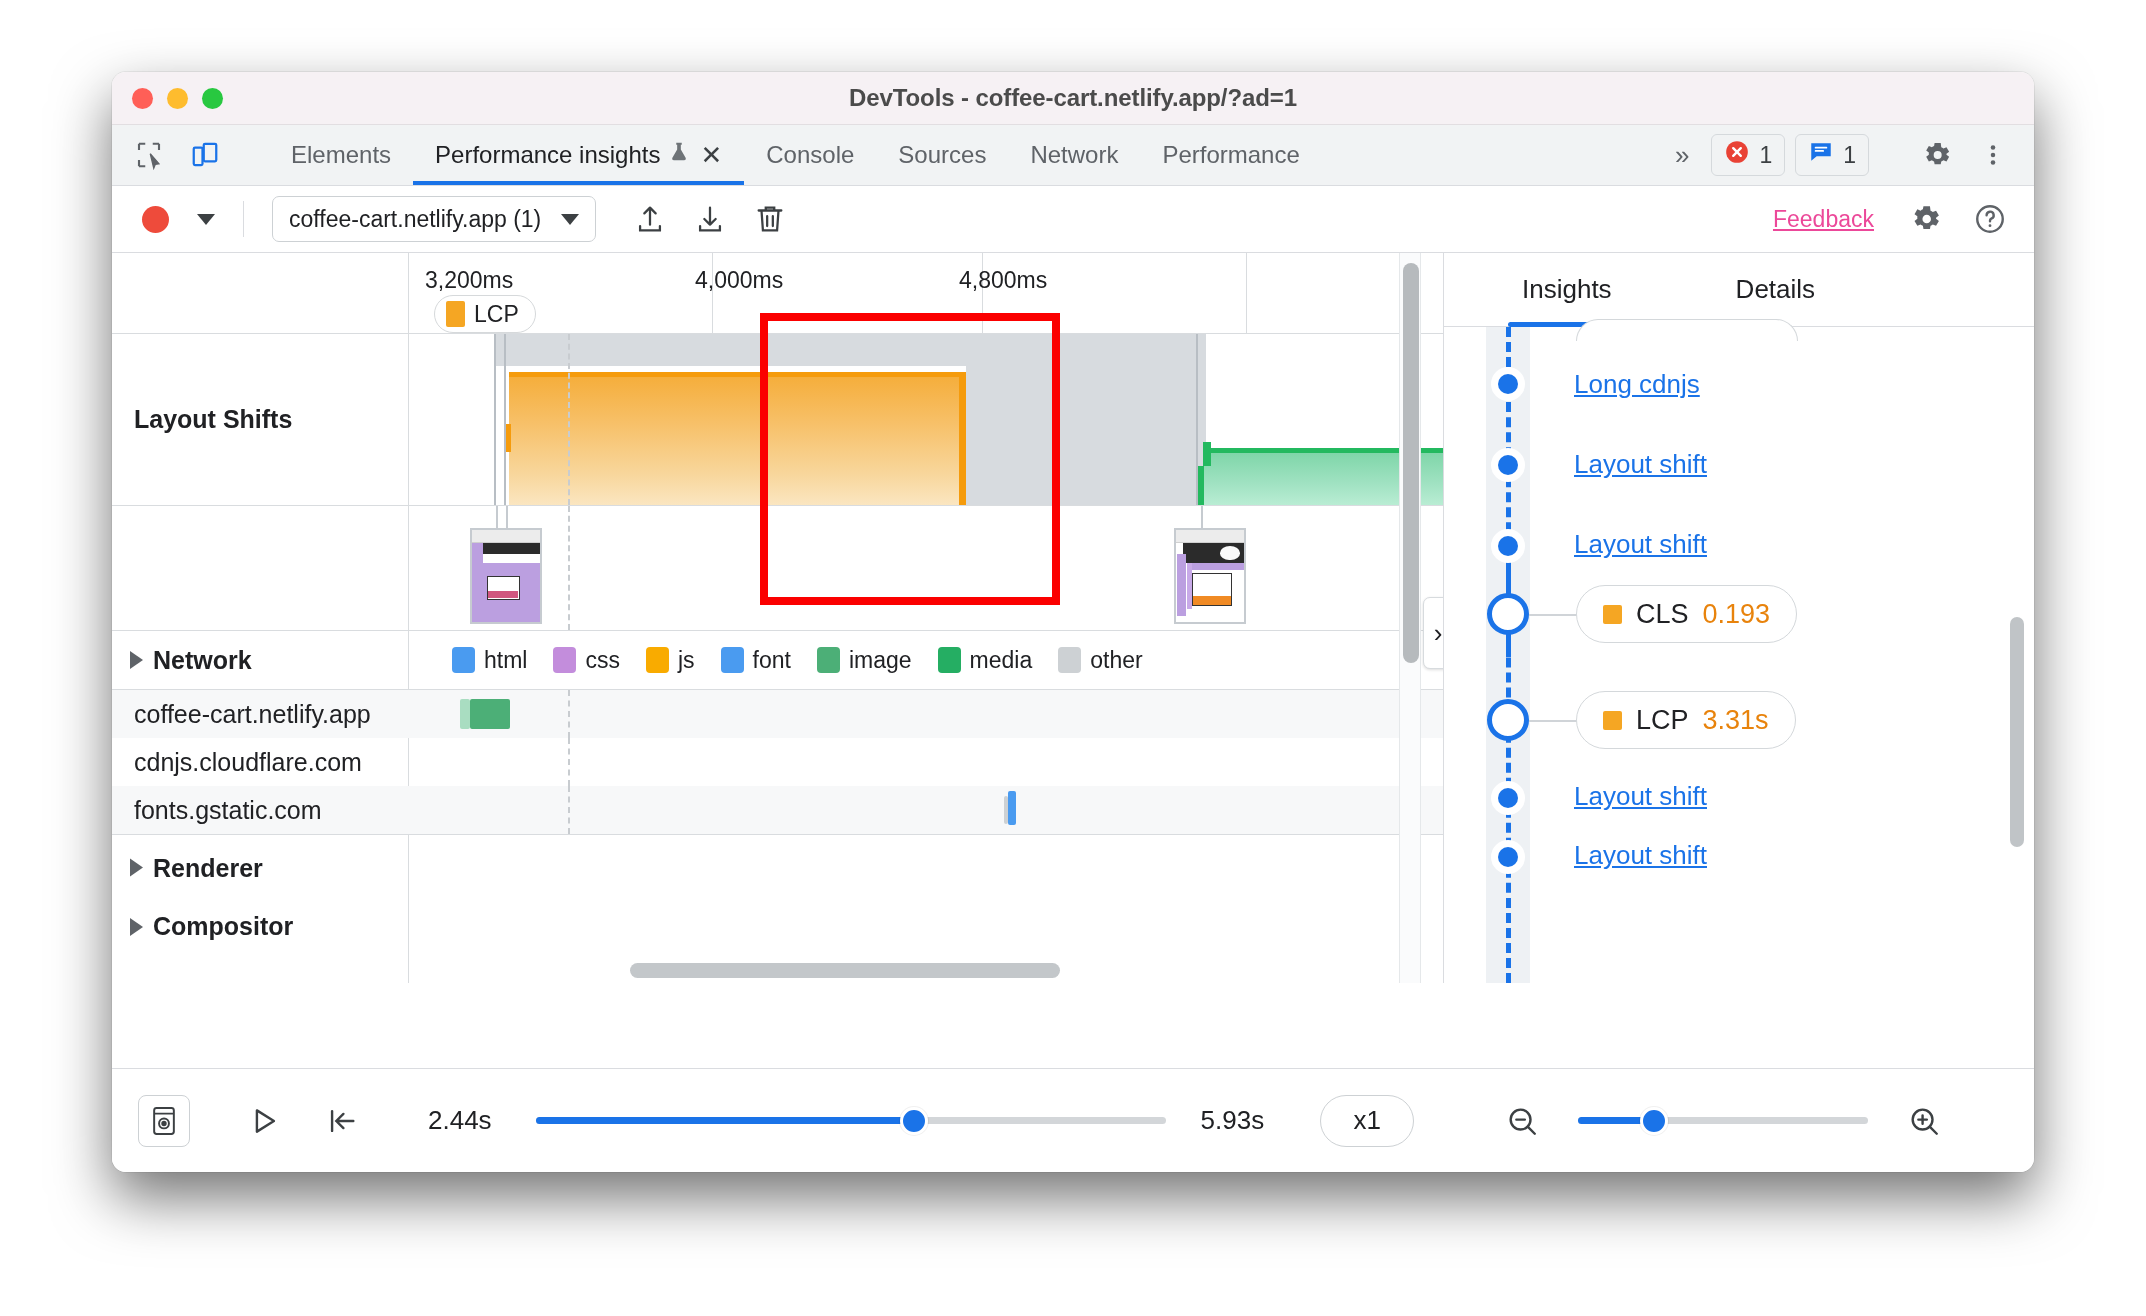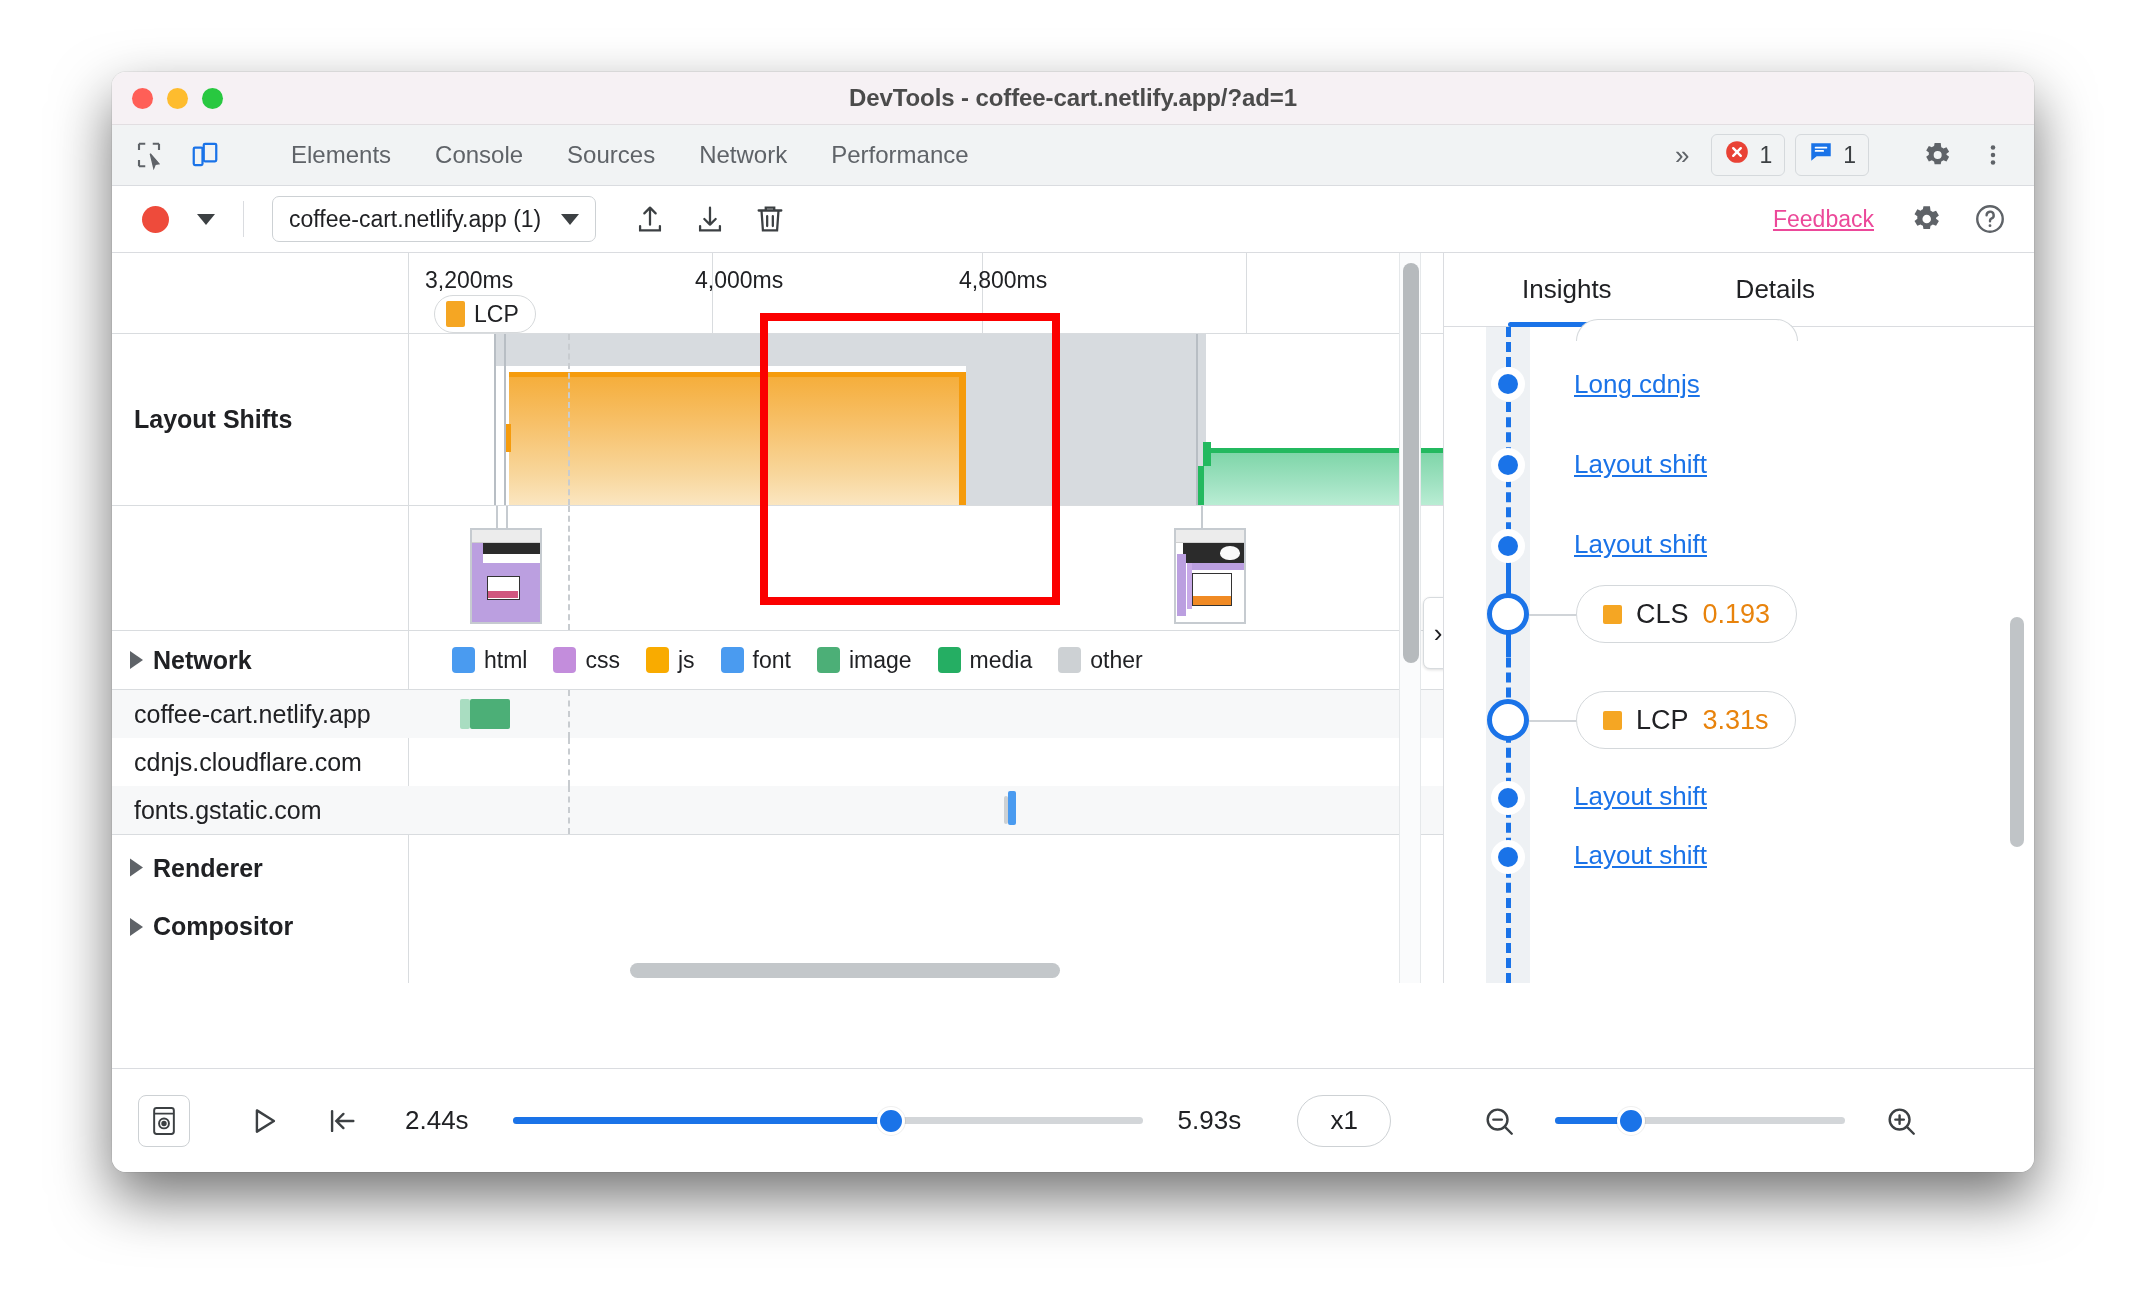--- a/index.html
+++ b/index.html
@@ -378,20 +378,29 @@
           <svg width="30" height="30" viewBox="0 0 24 24" fill="none" stroke="#1a73e8" stroke-width="1.8">
             <rect x="3" y="6" width="7" height="14" rx="1"></rect>
             <rect x="11" y="3" width="10" height="14" rx="1"></rect>
           </svg>
         </div>
         <div class="vsep"></div>
       </div>
       <div class="tabs">
         <div class="tab">
           <span>Elements</span>
+        </div>
+        <div class="tab active">
+          <span>Performance insights</span>
+          <span class="flask">
+            <svg width="22" height="26" viewBox="0 0 24 24" fill="#6e7377">
+              <path d="M9 2h6v2h-1v5.2l5.2 9.1A2 2 0 0 1 17.5 21h-11a2 2 0 0 1-1.7-2.7L10 9.2V4H9V2z"></path>
+            </svg>
+          </span>
+          <span class="close-x">✕</span>
         </div>
         <div class="tab">
           <span>Console</span>
         </div>
         <div class="tab">
           <span>Sources</span>
         </div>
         <div class="tab">
           <span>Network</span>
         </div>
@@ -706,21 +715,21 @@
       <div class="plain-btn" style="margin-left:32px;">
         <svg width="34" height="34" viewBox="0 0 24 24" fill="none" stroke="#3c4043" stroke-width="1.7" stroke-linejoin="round">
           <path d="M7 4.5l12 7.5-12 7.5z"></path>
         </svg>
       </div>
       <div class="plain-btn" style="margin-left:10px;">
         <svg width="34" height="34" viewBox="0 0 24 24" fill="none" stroke="#3c4043" stroke-width="1.7" stroke-linecap="round">
           <path d="M5 5v14M20 12H8M13 7l-5 5 5 5"></path>
         </svg>
       </div>
-      <div class="time-label" style="margin-left:21px;">2.44s</div>
+      <div class="time-label" style="margin-left:44px;">2.44s</div>
       <div class="slider-wrap" style="width:630px; margin-left:28px;">
         <div class="slider-rail" style="width:100%;"></div>
         <div class="slider-fill" style="width:60%;"></div>
         <div class="slider-knob" style="left:calc(60% - 14px);"></div>
       </div>
       <div class="time-label" style="margin-left:19px;">5.93s</div>
       <div class="pill-btn" style="margin-left:40px;">x1</div>
       <div class="plain-btn" style="margin-left:66px;">
         <svg width="34" height="34" viewBox="0 0 24 24" fill="none" stroke="#3c4043" stroke-width="1.7" stroke-linecap="round">
           <circle cx="11" cy="11" r="7"></circle>

